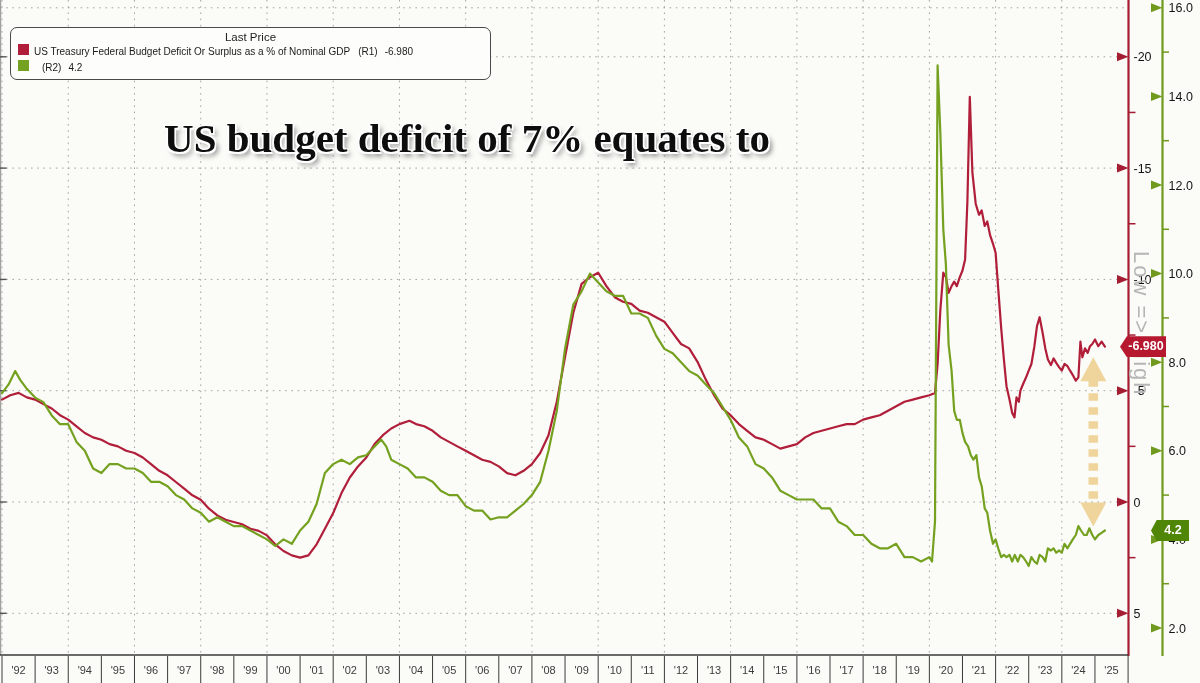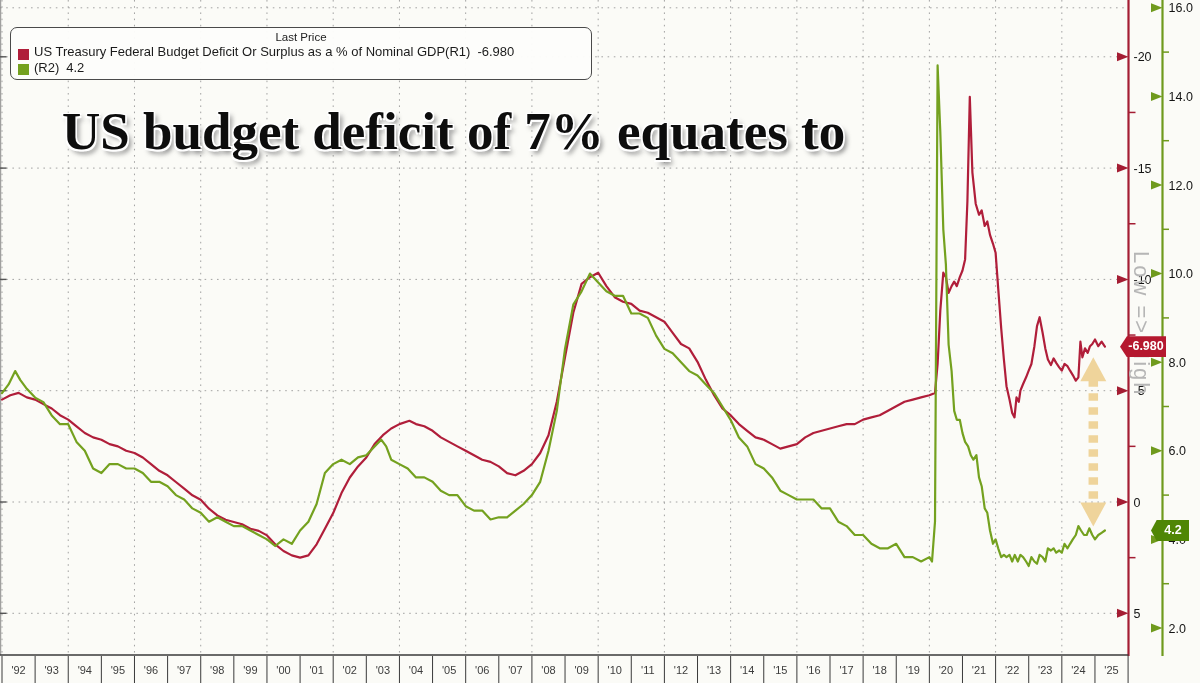--- a/index.html
+++ b/index.html
@@ -3,34 +3,34 @@
 <meta charset="utf-8">
 <style>
   html,body{margin:0;padding:0;background:#e8e8e8;}
   .stage{
     position:relative; width:1200px; height:683px; overflow:hidden;
     background:#fbfbf7; font-family:"Liberation Sans",sans-serif;
   }
   svg text{font-family:"Liberation Sans",sans-serif;}
   
   .legend{
-    position:absolute; left:10px; top:27px; width:582px; box-sizing:border-box;
+    position:absolute; left:10px; top:27px; width:481px; box-sizing:border-box;
     border:1.5px solid #4a4a4a; border-radius:7px; background:rgba(253,253,251,.96);
     padding:2px 7px 4px 7px; z-index:5;
   }
   .legend-title{text-align:center; font-size:11.5px; color:#222; line-height:14px;}
-  .legend-row{display:flex; align-items:flex-end; font-size:13px; color:#1b1b1b;
+  .legend-row{display:flex; align-items:flex-start; font-size:10px; color:#1b1b1b;
     line-height:15.5px; white-space:nowrap;}
   .swatch{width:11px; height:11px; flex:0 0 auto; margin-right:5px;}
-  .leg-axis{}
+  .leg-axis{margin-left:8px;}
   .leg-val{margin-left:7px;}
   
   .headline{
-    position:absolute; left:62px; top:97px; width:810px; 
-    font-family:"Liberation Serif",serif; font-weight:bold; font-size:53px;
+    position:absolute; left:62px; top:112px; width:810px; text-align:center;
+    font-family:"Liberation Serif",serif; font-weight:bold; font-size:41px;
     color:#0d0d0d; line-height:1.3; z-index:4;
     text-shadow:-1.5px -1.5px 0 #fff, 1.5px -1.5px 0 #fff, -1.5px 1.5px 0 #fff,
                  1.5px 1.5px 0 #fff, 0 0 7px #fff, 3px 4px 5px rgba(95,95,95,.9);
   }
   
   .lowhigh{
     position:absolute; left:1128px; top:251px; writing-mode:vertical-rl;
     font-size:22px; letter-spacing:2px; color:#b6b6b6; z-index:3; white-space:nowrap;
   }
   

